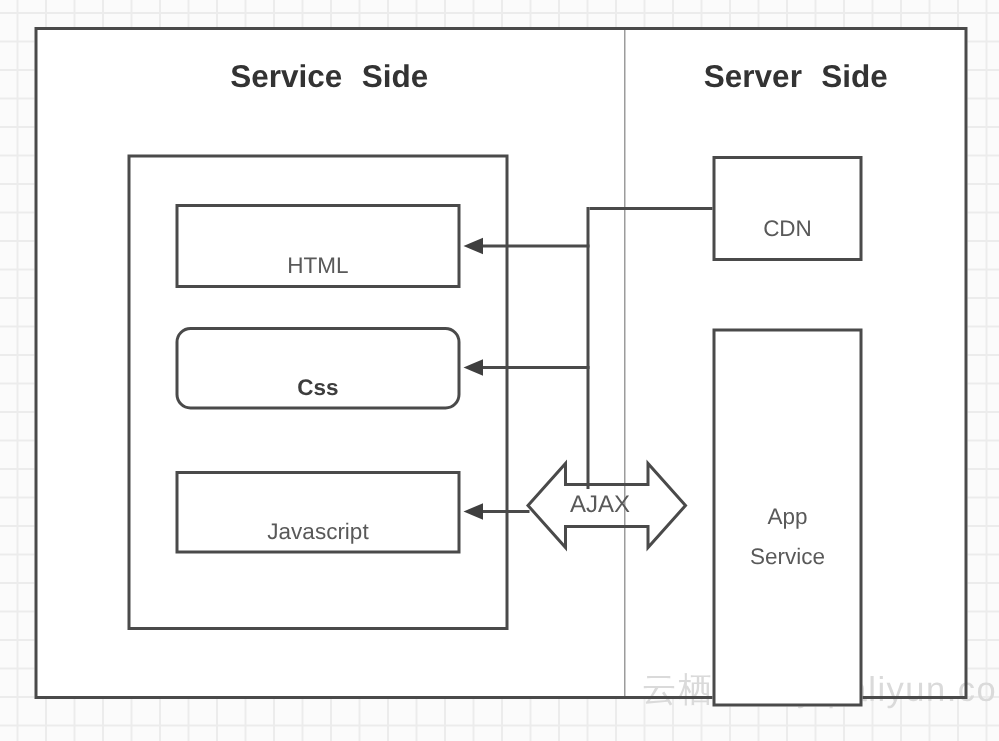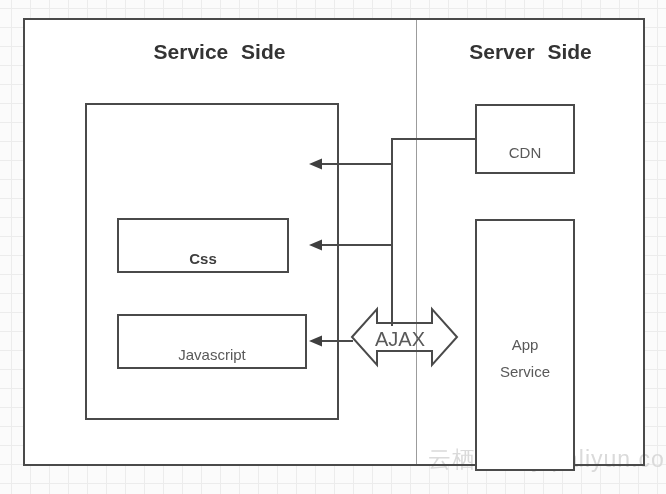--- a/index.html
+++ b/index.html
@@ -86,41 +86,41 @@
     font-size: 15px;
     color: #595959;
     text-align: center;
     margin-top: 26px;
   }
   .node .box-label.bold {
     font-weight: bold;
     color: #3d3d3d;
   }
   .html-box { left: 117px; top: 136px; width: 190px; height: 56px; }
-  .css-box  { left: 117px; top: 218px; width: 172px; height: 55px; }
+  .css-box  { left: 117px; top: 218px; width: 190px; height: 55px; border-radius: 10px; }
   .js-box   { left: 117px; top: 314px; width: 190px; height: 55px; }
   .cdn-box  { left: 475px; top: 104px; width: 100px; height: 70px; }
   .app-box  { left: 475px; top: 219px; width: 100px; height: 252px; }
   .app-box .box-label {
     width: 64px;
     line-height: 27px;
   }
   .connector-layer {
     position: absolute;
     left: 0; top: 0;
     width: 666px; height: 494px;
     z-index: 6;
     pointer-events: none;
   }
   .ajax-label {
     position: absolute;
     left: 374px; top: 328px;
     width: 52px;
     text-align: center;
-    font-size: 20px;
+    font-size: 16px;
     color: #595959;
     z-index: 7;
   }
 </style>
 </head>
 <body>
 
 <div class="canvas">
 
   <div class="paper-fill"></div>
@@ -129,20 +129,23 @@
 
   <div class="divider"></div>
 
   <div class="paper-border"></div>
 
   <div class="section-title client-title">Service Side</div>
   <div class="section-title server-title">Server Side</div>
 
   <div class="client-container"></div>
 
+  <div class="node html-box">
+    <span class="box-label">HTML</span>
+  </div>
   <div class="node css-box">
     <span class="box-label bold">Css</span>
   </div>
   <div class="node js-box">
     <span class="box-label">Javascript</span>
   </div>
 
   <div class="node cdn-box">
     <span class="box-label">CDN</span>
   </div>

